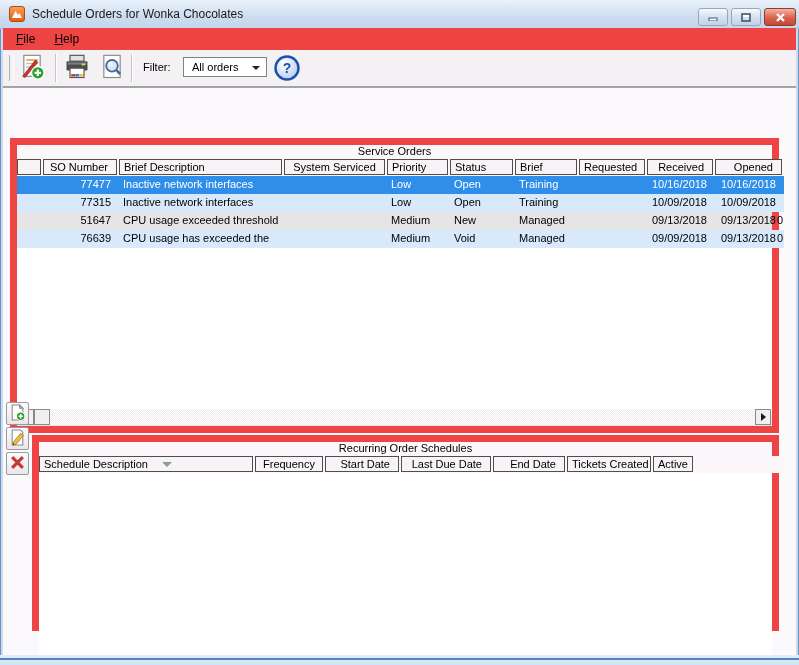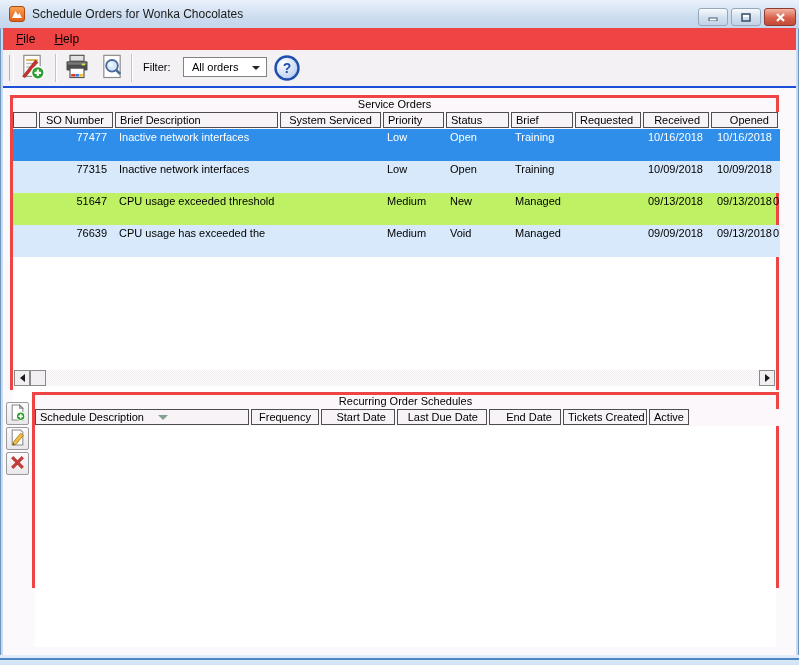--- a/index.html
+++ b/index.html
@@ -30,49 +30,49 @@
   }
   .wbtn.close{width:32px;border:1px solid #913a30;background:linear-gradient(#f2b5a5,#d9614b 55%,#c04a36);}
   
   .content{position:absolute;left:3px;top:28px;width:793px;height:627px;background:#fcf9fc;}
   .menubar{position:absolute;left:0;top:0;width:793px;height:22px;background:#ef4444;}
   .menu-item{display:inline-block;padding:4px 8px 0 8px;font-size:12px;}
   .menu-item:first-child{margin-left:5px;}
   .accel{text-decoration:underline;}
   .toolbar{
     position:absolute;left:0;top:22px;width:793px;height:36px;
-    background:#f4f1f4;border-bottom:2px solid #1d4ed8;box-sizing:content-box;
+    background:#f4f1f4;border-bottom:2px solid #a3a3a3;box-sizing:content-box;
   }
   .gripper{position:absolute;left:6px;top:5px;width:3px;height:26px;border-left:1px solid #b5b5b5;border-right:1px solid #fff;}
   .tbtn{position:absolute;top:3px;width:34px;height:30px;display:flex;align-items:center;justify-content:center;}
   .tsep{position:absolute;top:4px;width:1px;height:28px;background:#c6c4c6;box-shadow:1px 0 0 #fff;}
   .filter-label{position:absolute;left:140px;top:11px;font-size:11px;}
   .combo{
     position:absolute;left:180px;top:7px;width:84px;height:20px;box-sizing:border-box;
     background:#fff;border:1px solid #828282;line-height:18px;padding-left:8px;
   }
   .combo-arrow{position:absolute;right:6px;top:8px;width:0;height:0;border-left:4px solid transparent;border-right:4px solid transparent;border-top:4px solid #222;}
   .help-btn{position:absolute;left:270px;top:4px;width:28px;height:28px;}
   
-  .group{position:absolute;border:3px solid #ef4444;background:#bef264;box-sizing:border-box;}
+  .group{position:absolute;border:7px solid #ef4444;background:#e5e5e5;box-sizing:border-box;margin-top:43px;}
   .group-title{height:14px;line-height:13px;text-align:center;background:#fbf7fa;font-size:11px;}
   .so-group{left:7px;top:67px;width:769px;height:295px;}
   .rec-group{left:29px;top:364px;width:747px;height:196px;}
   
   .so-grid{display:grid;grid-template-columns:26px 76px 165px 103px 63px 65px 64px 68px 68px 69px;width:767px;}
   .rec-grid{display:grid;grid-template-columns:216px 70px 76px 92px 74px 86px 42px 1fr;width:745px;}
   .hrow{background:#fbf7fa;height:17px;}
   .hcell{
     box-sizing:border-box;height:16px;line-height:14px;margin:0 2px 0 0;
     border:1px solid #4e4e4e;background:#f7f3f6;overflow:hidden;white-space:nowrap;
     padding:0 4px;font-size:11px;
   }
   .cell{height:17px;line-height:17px;overflow:hidden;white-space:nowrap;padding:0 4px;box-sizing:border-box;}
   .al{text-align:left}.ar{text-align:right;padding-right:8px}.ac{text-align:center}
-  .row{position:relative;height:32px;}
+  .row{position:relative;height:18px;}
   .row.sel{background:#2e8ee9;color:#fff;}
   .row.alt{background:#d8e9fc;}
   .row .overflow-cell{position:absolute;right:0;top:0;width:7px;height:17px;line-height:17px;overflow:hidden;}
   .so-fill{height:167px;background:#fff;}
   
   .hscroll{
     position:absolute;left:1px;right:1px;bottom:1px;height:16px;
     background:repeating-conic-gradient(#ffffff 0% 25%,#efebee 0% 50%) 0 0/2px 2px;
   }
   .sbtn{position:absolute;top:0;width:16px;height:16px;box-sizing:border-box;background:#f2eff2;border:1px solid #8a8a8a;display:flex;align-items:center;justify-content:center;}

